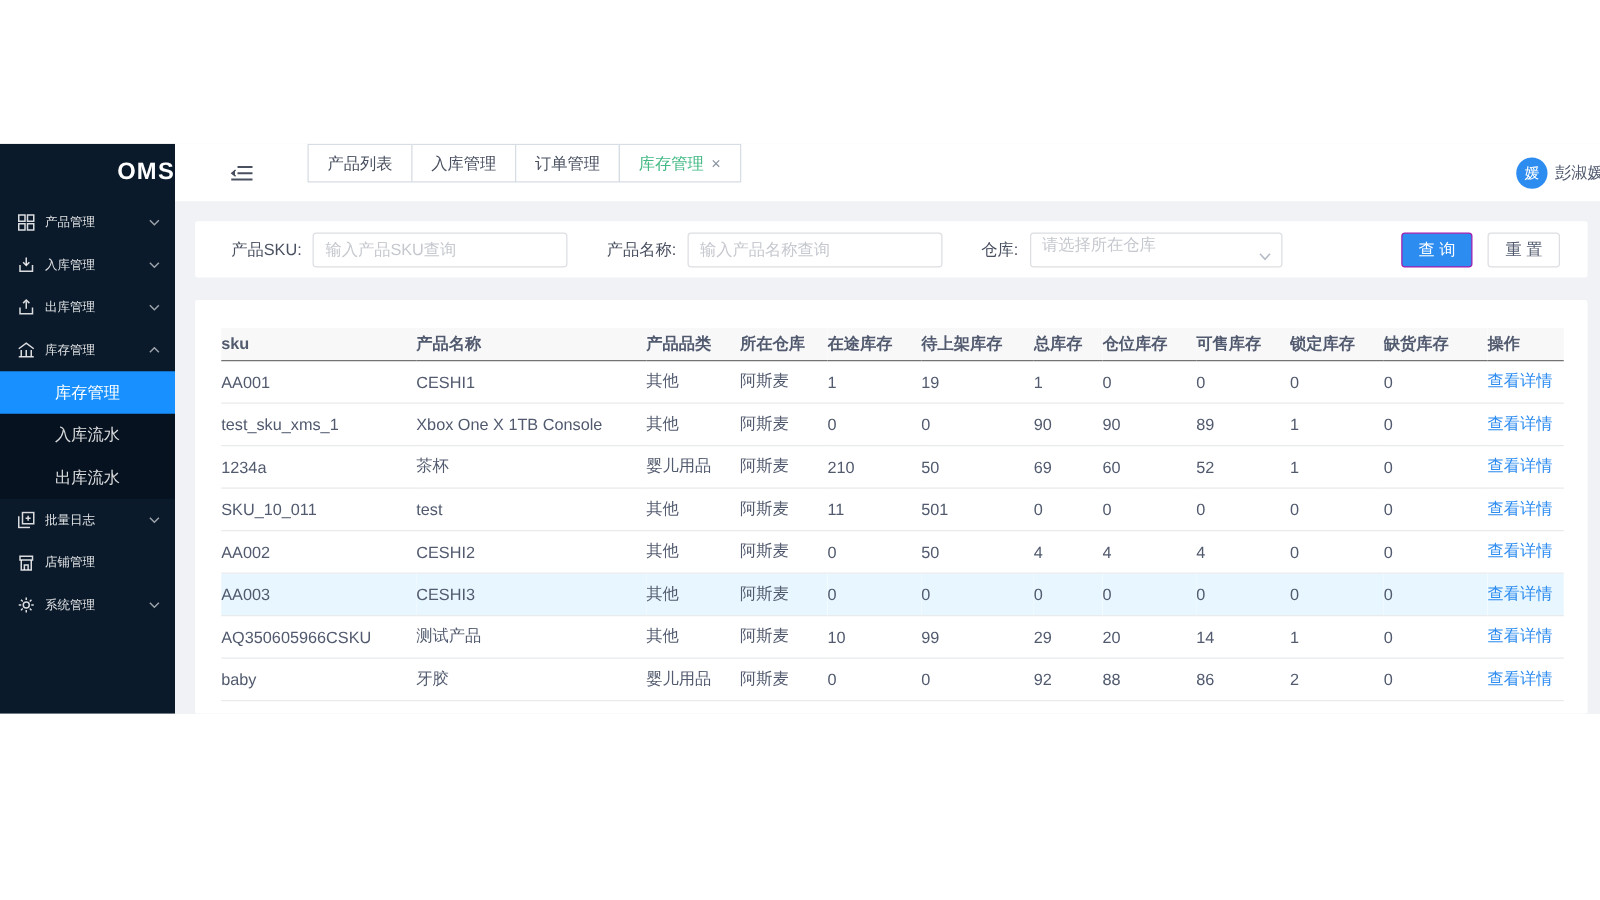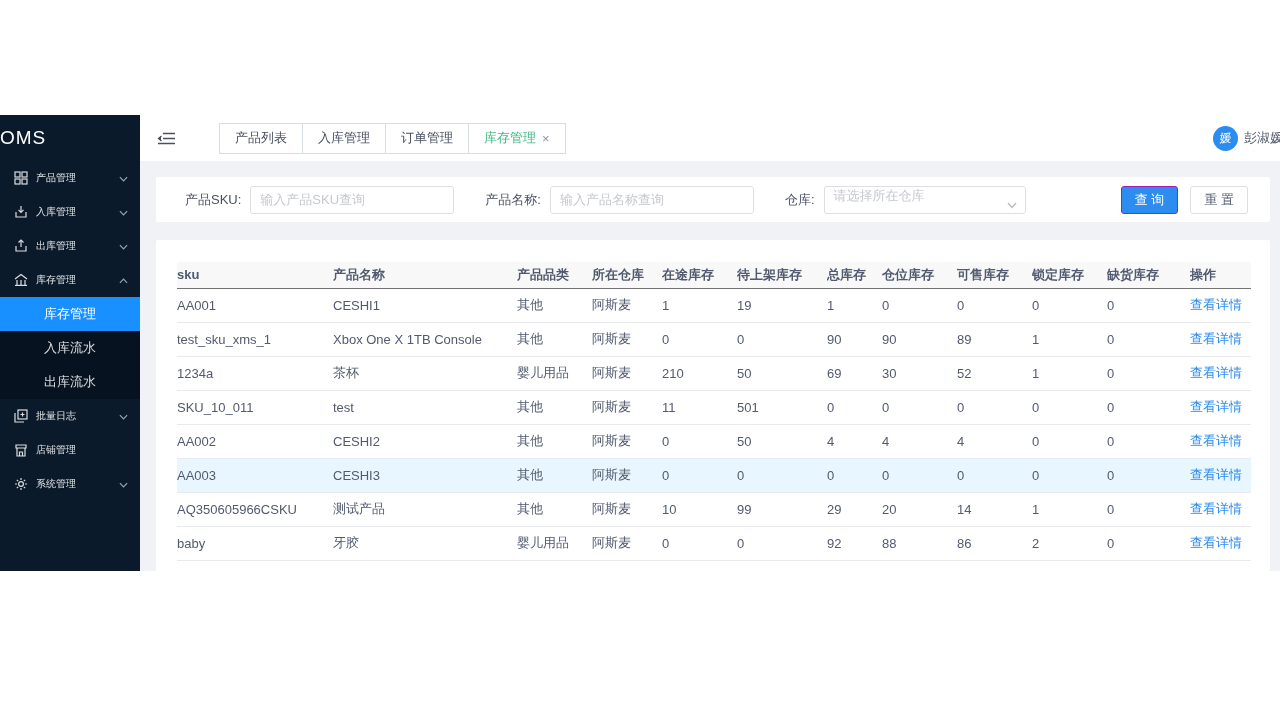--- a/index.html
+++ b/index.html
@@ -1,31 +1,31 @@
 <!DOCTYPE html>
 <html><head>
 <meta charset="utf-8">
 <style>
   * { box-sizing: border-box; margin: 0; padding: 0; }
   html,body { width:1280px; height:720px; background:#ffffff; font-family:"Liberation Sans", sans-serif; }
   .app { position:absolute; top:115px; left:0; width:1280px; height:456px; overflow:hidden; background:#f0f2f5; }
 
   
   .sidebar { position:absolute; left:0; top:0; width:140px; height:100%; background:#0b1a2b; z-index:3; }
-  .logo { height:46px; line-height:46px; text-align:left; color:#ffffff; font-size:19px; font-weight:400; letter-spacing:1px; }
+  .logo { height:46px; line-height:46px; text-align:right; color:#ffffff; font-size:19px; font-weight:700; letter-spacing:1px; }
   .menu-item { height:34px; display:flex; align-items:center; padding:0 12px 0 14px; font-size:10px; color:rgba(255,255,255,.88); cursor:pointer; }
   .menu-item .mi-icon { width:14px; height:14px; margin-right:8px; flex:none; display:flex; align-items:center; }
   .menu-item .mi-label { flex:1 1 auto; white-space:nowrap; }
   .menu-item .chev { flex:none; margin-left:4px; opacity:.75; }
   .submenu { background:#06121f; }
   .sub-item { height:34px; line-height:34px; padding-left:44px; font-size:13px; color:rgba(255,255,255,.85); cursor:pointer; }
   .sub-item.active { background:#1890ff; color:#fff; }
 
   
-  .topbar { position:absolute; left:140px; top:0; right:0; height:46px; background:#ffffff; display:flex; align-items:center; z-index:2; }
+  .topbar { position:absolute; left:140px; top:0; right:0; height:46px; background:#ffffff; display:flex; z-index:2;padding-left:27px; }
   .fold-btn { margin-left:17px; cursor:pointer; display:flex; align-items:center; color:#495060; }
   .tabs { display:flex; margin-left:43px; }
   .tab { height:31px; display:flex; align-items:center; padding:0 15px; background:#fff; border:1px solid #d7dde4; margin-left:-1px; font-size:13px; color:#495060; cursor:pointer; white-space:nowrap; }
   .tab:first-child { margin-left:0; }
   .tab.active { color:#42b983; }
   .tab .close-x { font-size:13px; margin-left:6px; color:#8a93a0; line-height:1; }
   .user { position:absolute; left:1073px; top:0; height:46px; display:flex; align-items:center; white-space:nowrap; cursor:pointer; }
   .avatar { width:25px; height:25px; border-radius:50%; background:#2d8cf0; color:#fff; font-size:12px; display:flex; align-items:center; justify-content:center; flex:none; }
   .username { margin-left:6px; font-size:13px; color:#515a6e; }
 
@@ -272,21 +272,21 @@
               <td><a class="detail-link">查看详情</a></td>
             </tr>
             <tr>
               <td>1234a</td>
               <td>茶杯</td>
               <td>婴儿用品</td>
               <td>阿斯麦</td>
               <td>210</td>
               <td>50</td>
               <td>69</td>
-              <td>30</td>
+              <td>60</td>
               <td>52</td>
               <td>1</td>
               <td>0</td>
               <td><a class="detail-link">查看详情</a></td>
             </tr>
             <tr>
               <td>SKU_10_011</td>
               <td>test</td>
               <td>其他</td>
               <td>阿斯麦</td>

